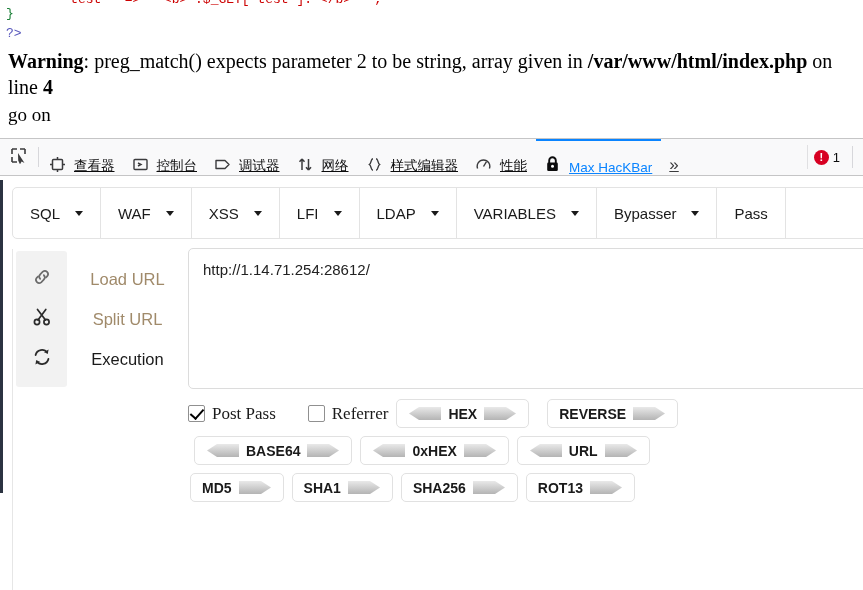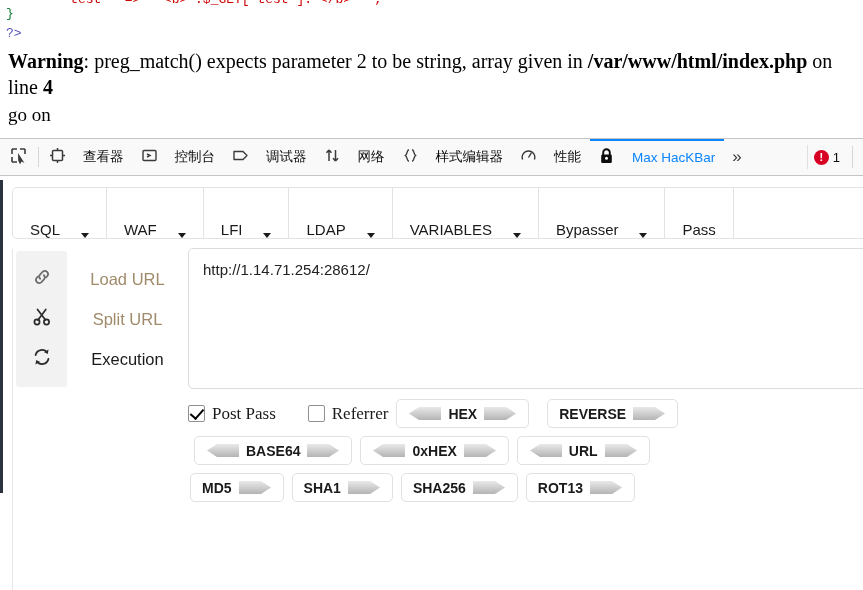--- a/index.html
+++ b/index.html
@@ -57,24 +57,25 @@
   }
   .picker-btn {
     width: 36px; display: flex; align-items: center; justify-content: center;
     cursor: pointer;
   }
   .toolbar-sep {
     width: 1px; background: #d7d7db; margin: 8px 2px;
   }
   .dt-tabs { display: flex; align-items: stretch; flex: 1; overflow: hidden; }
   .dt-tab {
-    display: flex; align-items: center; gap: 18px;
+    display: flex; align-items: flex-end; gap: 9px;
     padding: 0 9px; cursor: pointer; white-space: nowrap;
     font-size: 13.5px; color: #0c0c0d;
     position: relative;
+    text-decoration: underline;
   }
   .dt-tab .lbl { font-family: "Liberation Sans", sans-serif; }
   .dt-tab.active { color: #0a84ff; }
   .dt-tab.active::before {
     content: ""; position: absolute; left: 0; right: 0; top: -1px; height: 3px;
     background: #0a84ff;
   }
   .dt-tab.overflow { padding: 0 8px; font-size: 17px; color: #3b3b3d; }
   .dt-right {
     display: flex; align-items: center; gap: 4px; padding: 0 10px 0 6px;
@@ -100,21 +101,21 @@
     background: #2b3341;
   }
   
   .nav-tabs {
     position: absolute; left: 12px; top: 10px; right: -40px; height: 52px;
     display: flex; align-items: stretch;
     border: 1px solid #e3e3e3; border-radius: 5px;
     background: #fff; overflow: visible;
   }
   .nav-tab {
-    display: flex; align-items: flex-end; justify-content: center; gap: 21px;
+    display: flex; align-items: center; justify-content: center; gap: 15px;
     padding: 0 17px; cursor: pointer; white-space: nowrap;
     border-right: 1px solid #e3e3e3;
     font-size: 15px; color: #1a1a1a;
     font-family: "Liberation Sans", sans-serif;
   }
   .caret {
     width: 0; height: 0;
     border-left: 4.5px solid transparent;
     border-right: 4.5px solid transparent;
     border-top: 5.5px solid #1a1a1a;
@@ -309,20 +310,24 @@
     <div class="nav-tabs">
       <div class="nav-tab">
         <span>SQL</span>
         <span class="caret"></span>
       </div>
       <div class="nav-tab">
         <span>WAF</span>
         <span class="caret"></span>
       </div>
       <div class="nav-tab">
+        <span>XSS</span>
+        <span class="caret"></span>
+      </div>
+      <div class="nav-tab">
         <span>LFI</span>
         <span class="caret"></span>
       </div>
       <div class="nav-tab">
         <span>LDAP</span>
         <span class="caret"></span>
       </div>
       <div class="nav-tab">
         <span>VARIABLES</span>
         <span class="caret"></span>

